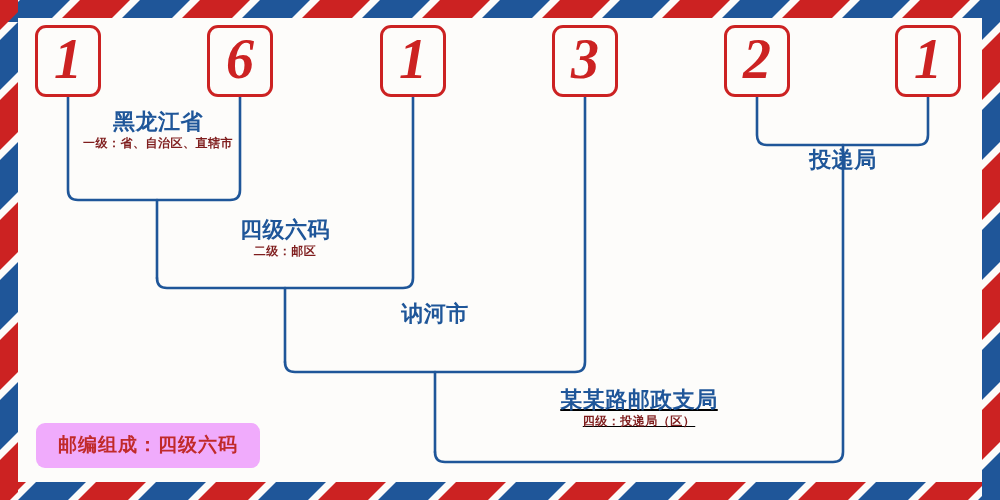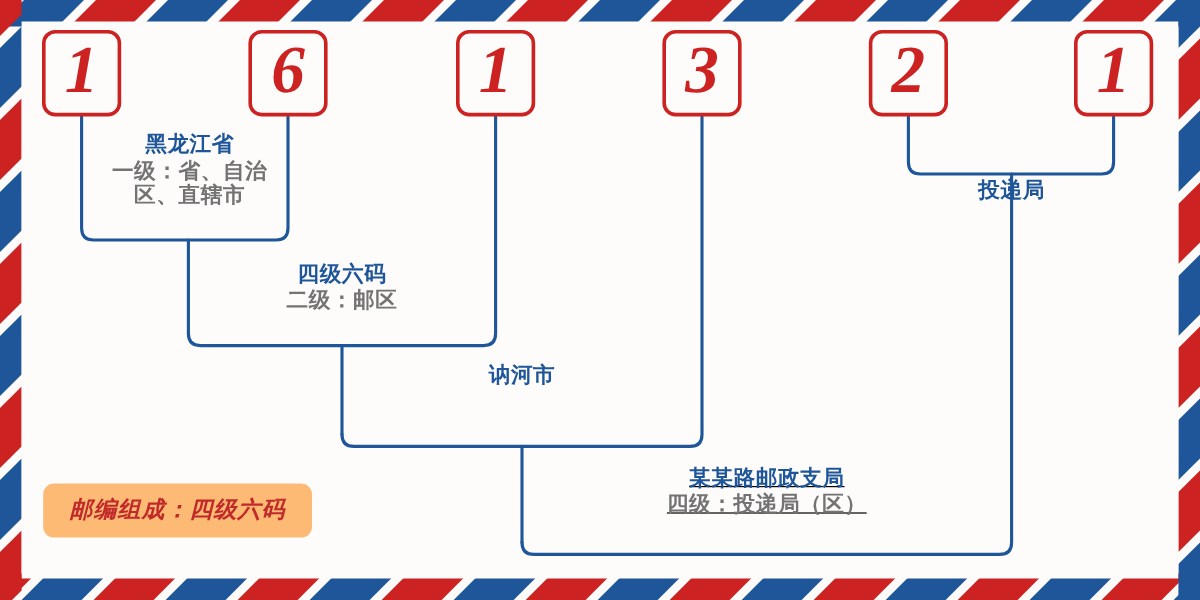--- a/index.html
+++ b/index.html
@@ -63,45 +63,44 @@
   .label-group {
     position: absolute;
     z-index: 15;
     text-align: center;
     line-height: 1.12;
   }
   .label-title {
     color: #1f5699;
     font-family: "Liberation Serif", "DejaVu Serif", serif;
     font-weight: bold;
-    font-size: 18px;
+    font-size: 22px;
     letter-spacing: 0.5px;
     white-space: nowrap;
   }
   .label-sub {
-    color: #737373;
+    color: #7f1d1d;
     font-family: "Liberation Sans", "DejaVu Sans", sans-serif;
     font-weight: bold;
-    font-size: 18px;
+    font-size: 12px;
     letter-spacing: 0.5px;
     margin-top: 2px;
   }
   .label-sub.nowrap { white-space: nowrap; }
   .label-sub.wrap { width: 152px; }
 
   
   .legend-chip {
     position: absolute;
     left: 36px;
-    top: 403px;
+    top: 423px;
     padding: 9px 22px 10px 22px;
-    background: #fdba74;
+    background: #f0abfc;
     border-radius: 9px;
     z-index: 15;
-    font-style: italic;
   }
   .legend-text {
     color: #c12a2a;
     font-family: "Liberation Serif", "DejaVu Serif", serif;
     font-weight: bold;
     font-size: 19px;
     letter-spacing: 1px;
     white-space: nowrap;
   }
 </style>

